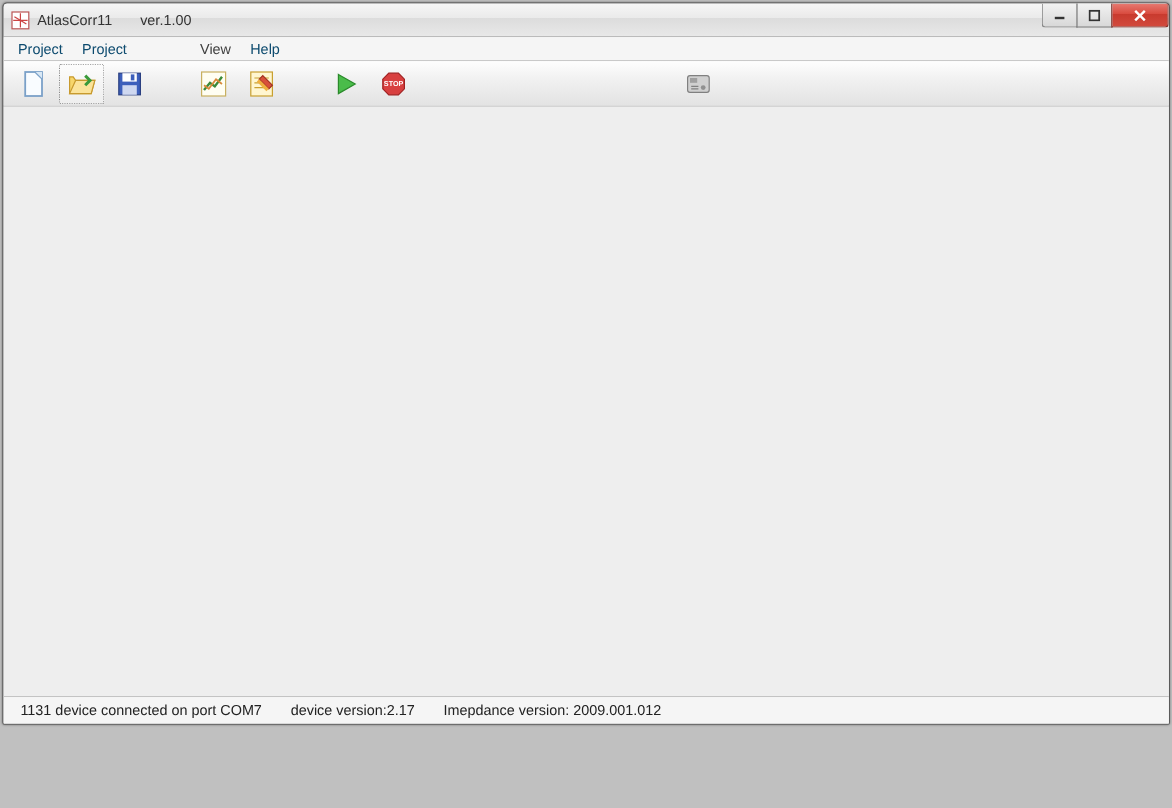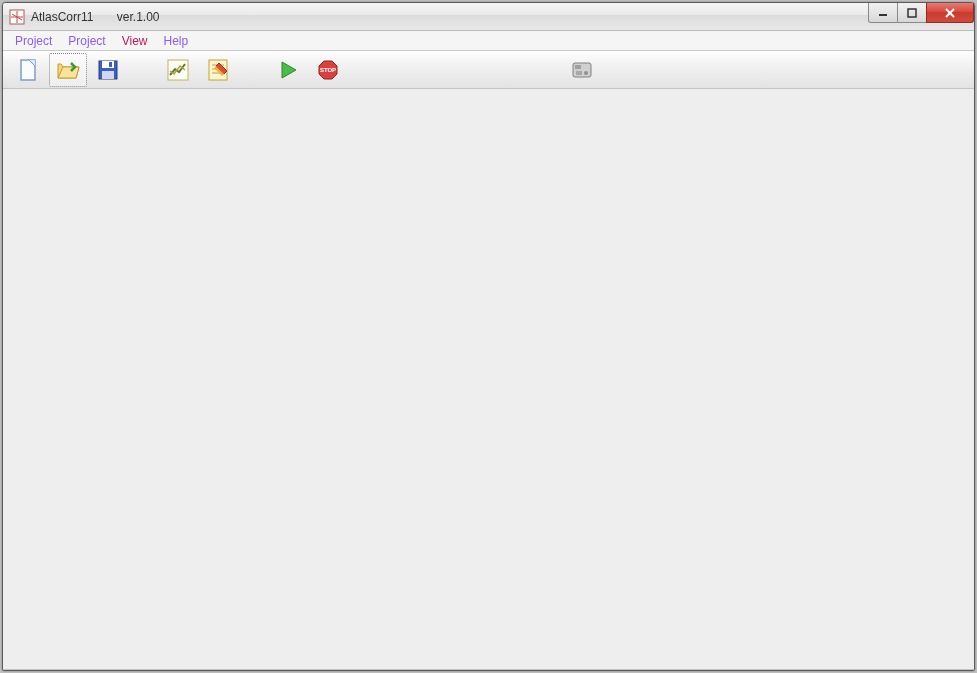--- a/index.html
+++ b/index.html
@@ -8,21 +8,21 @@
     padding: 0;
     font-family: "Segoe UI", Tahoma, sans-serif;
     font-size: 12px;
     background: #c0c0c0;
     width: 977px;
     height: 673px;
     overflow: hidden;
   }
   .window {
     width: 973px;
-    height: 669px;
+    height: 602px;
     margin: 2px;
     background: #fff;
     border: 1px solid #5a5a5a;
     border-radius: 4px 4px 2px 2px;
     display: flex;
     flex-direction: column;
     box-shadow: 0 0 2px rgba(0,0,0,0.4);
   }
   .titlebar {
     height: 28px;
@@ -79,25 +79,26 @@
     height: 20px;
     background: #f5f5f5;
     border-bottom: 1px solid #c9c9c9;
     display: flex;
     align-items: center;
     padding-left: 4px;
     font-size: 12px;
   }
   .menubar .menu-item {
     padding: 2px 8px;
-    color: #8b5cf6;
+    color: #0c4a6e;
     cursor: default;
   }
   .menubar .menu-item.disabled {
-    color: #be185d;
+    color: #404040;
+    margin-left: 45px;
   }
   .toolbar {
     height: 38px;
     background: linear-gradient(to bottom, #fefefe 0%, #f1f1f1 40%, #e3e3e3 100%);
     border-bottom: 1px solid #c3c3c3;
     display: flex;
     align-items: center;
     padding-left: 6px;
     gap: 2px;
   }
@@ -244,14 +245,19 @@
         <rect x="6" y="8" width="6" height="4" fill="#a0a0a0"></rect>
         <circle cx="17" cy="16" r="2" fill="#909090"></circle>
         <line x1="7" y1="15" x2="13" y2="15" stroke="#808080"></line>
         <line x1="7" y1="17" x2="13" y2="17" stroke="#808080"></line>
       </svg>
     </div>
   </div>
 
   <div class="content"></div>
 
+  <div class="statusbar">
+    <span class="sb-cell">1131 device connected on port COM7</span>
+    <span class="sb-cell">device version:2.17</span>
+    <span class="sb-cell">Imepdance version: 2009.001.012</span>
+  </div>
 
 </div>
 
 </body></html>

